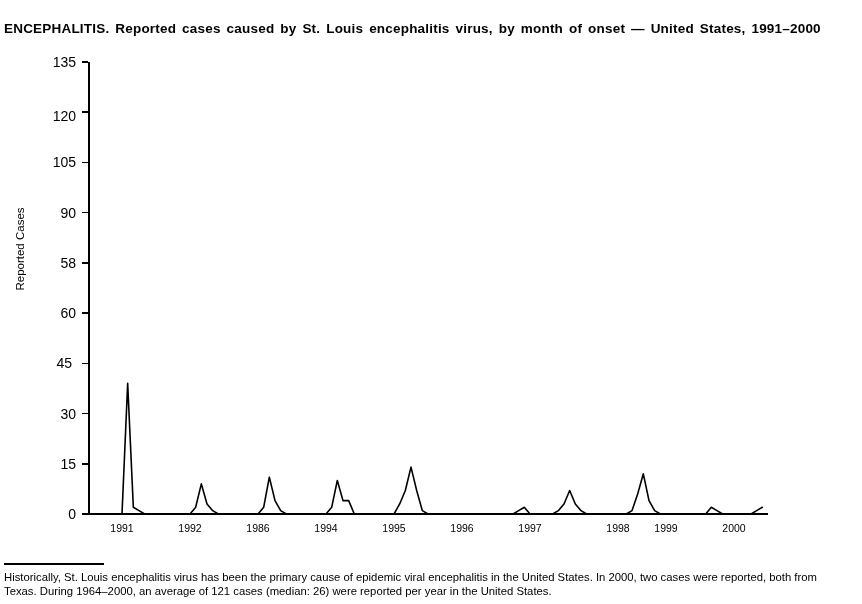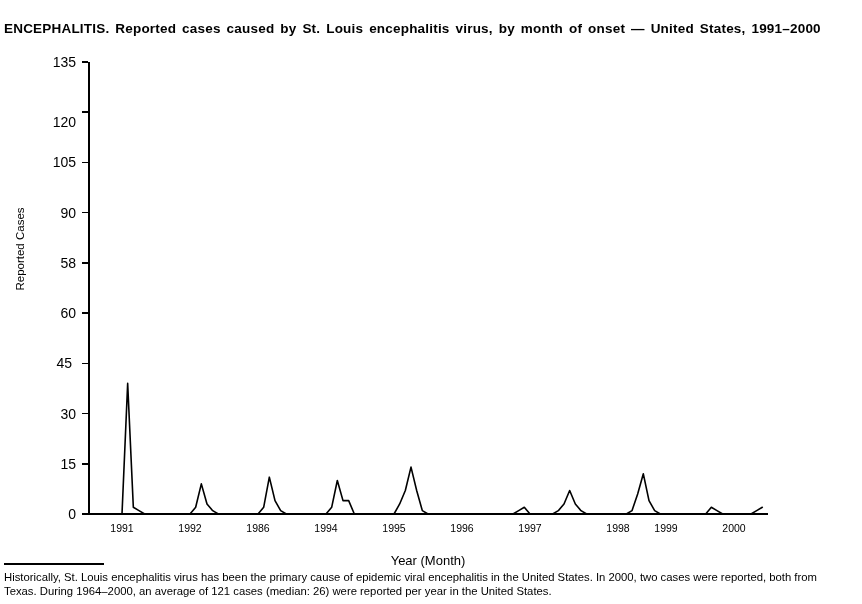--- a/index.html
+++ b/index.html
@@ -148,21 +148,21 @@
         <div class="ytick-label" style="left: 34px; top: 315.333px;">45</div>
         <div class="ytick-mark" style="top: 314.583px;"></div>
         <div class="ytick-label" style="left: 38px; top: 265.111px;">60</div>
         <div class="ytick-mark" style="top: 264.361px;"></div>
         <div class="ytick-label" style="left: 38px; top: 214.889px;">58</div>
         <div class="ytick-mark" style="top: 214.139px;"></div>
         <div class="ytick-label" style="left: 38px; top: 164.667px;">90</div>
         <div class="ytick-mark" style="top: 163.917px;"></div>
         <div class="ytick-label" style="left: 38px; top: 114.444px;">105</div>
         <div class="ytick-mark" style="top: 113.694px;"></div>
-        <div class="ytick-label" style="left: 38px; top: 74px;">120</div>
+        <div class="ytick-label" style="left: 38px; top: 68px;">120</div>
         <div class="ytick-mark" style="top: 63.4722px;"></div>
         <div class="ytick-label" style="left: 38px; top: 14px;">135</div>
         <div class="ytick-mark" style="top: 13.25px;"></div>
       </div>
     <div id="xticks">
         <div class="xtick-label" style="left: 122px;">1991</div>
         <div class="xtick-label" style="left: 190px;">1992</div>
         <div class="xtick-label" style="left: 258px;">1986</div>
         <div class="xtick-label" style="left: 326px;">1994</div>
         <div class="xtick-label" style="left: 394px;">1995</div>
@@ -172,19 +172,18 @@
         <div class="xtick-label" style="left: 666px;">1999</div>
         <div class="xtick-label" style="left: 734px;">2000</div>
       </div>
 
     <div class="plot">
       <svg class="series" id="series-svg" width="680" height="452" viewBox="0 0 680 452">
         <polyline id="series-path" fill="none" stroke="#000000" stroke-width="1.6" stroke-linejoin="round" stroke-linecap="round" points="0.00,452.00 5.67,452.00 11.33,452.00 17.00,452.00 22.67,452.00 28.33,452.00 34.00,452.00 39.67,321.42 45.33,445.30 51.00,448.65 56.67,452.00 62.33,452.00 68.00,452.00 73.67,452.00 79.33,452.00 85.00,452.00 90.67,452.00 96.33,452.00 102.00,452.00 107.67,445.30 113.33,421.87 119.00,441.96 124.67,448.65 130.33,452.00 136.00,452.00 141.67,452.00 147.33,452.00 153.00,452.00 158.67,452.00 164.33,452.00 170.00,452.00 175.67,445.30 181.33,415.17 187.00,438.61 192.67,448.65 198.33,452.00 204.00,452.00 209.67,452.00 215.33,452.00 221.00,452.00 226.67,452.00 232.33,452.00 238.00,452.00 243.67,445.30 249.33,418.52 255.00,438.61 260.67,438.61 266.33,452.00 272.00,452.00 277.67,452.00 283.33,452.00 289.00,452.00 294.67,452.00 300.33,452.00 306.00,452.00 311.67,441.96 317.33,428.56 323.00,405.13 328.67,428.56 334.33,448.65 340.00,452.00 345.67,452.00 351.33,452.00 357.00,452.00 362.67,452.00 368.33,452.00 374.00,452.00 379.67,452.00 385.33,452.00 391.00,452.00 396.67,452.00 402.33,452.00 408.00,452.00 413.67,452.00 419.33,452.00 425.00,452.00 430.67,448.65 436.33,445.30 442.00,452.00 447.67,452.00 453.33,452.00 459.00,452.00 464.67,452.00 470.33,448.65 476.00,441.96 481.67,428.56 487.33,441.96 493.00,448.65 498.67,452.00 504.33,452.00 510.00,452.00 515.67,452.00 521.33,452.00 527.00,452.00 532.67,452.00 538.33,452.00 544.00,448.65 549.67,431.91 555.33,411.82 561.00,438.61 566.67,448.65 572.33,452.00 578.00,452.00 583.67,452.00 589.33,452.00 595.00,452.00 600.67,452.00 606.33,452.00 612.00,452.00 617.67,452.00 623.33,445.30 629.00,448.65 634.67,452.00 640.33,452.00 646.00,452.00 651.67,452.00 657.33,452.00 663.00,452.00 668.67,448.65 674.33,445.30"></polyline>
       </svg>
     </div>
 
-    <div class="xlabel">Year (Month)</div>
   </div>
 
   <div class="footnote-rule"></div>
   <div class="footnote">Historically, St. Louis encephalitis virus has been the primary cause of epidemic viral encephalitis in the United States. In 2000, two cases were reported, both from Texas. During 1964–2000, an average of 121 cases (median: 26) were reported per year in the United States.</div>
 
 </div>
 
 </body></html>

